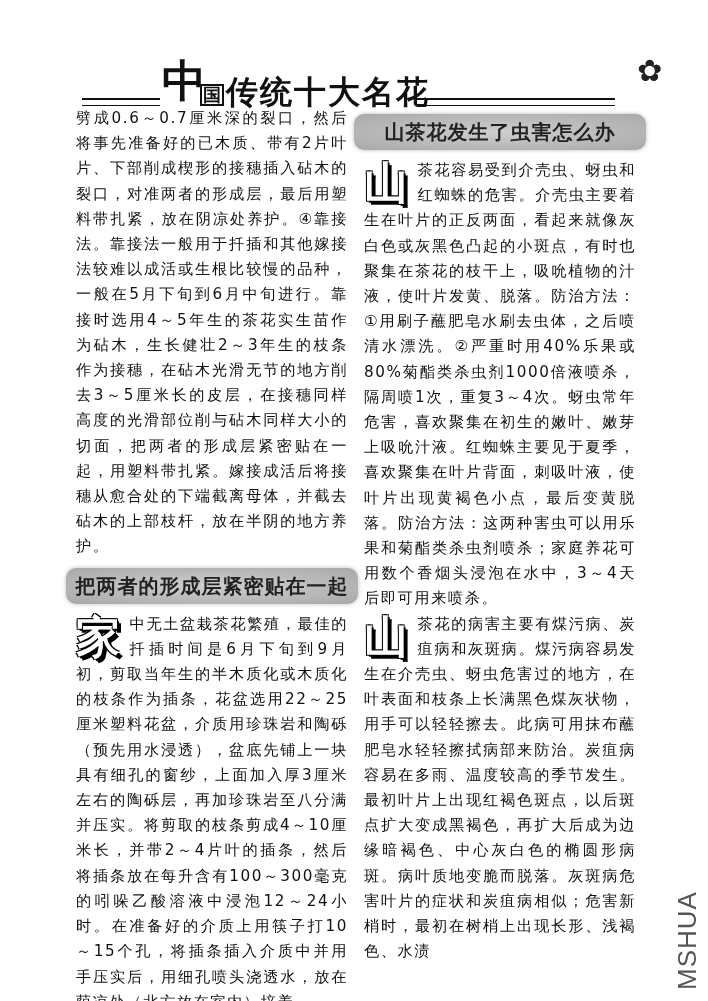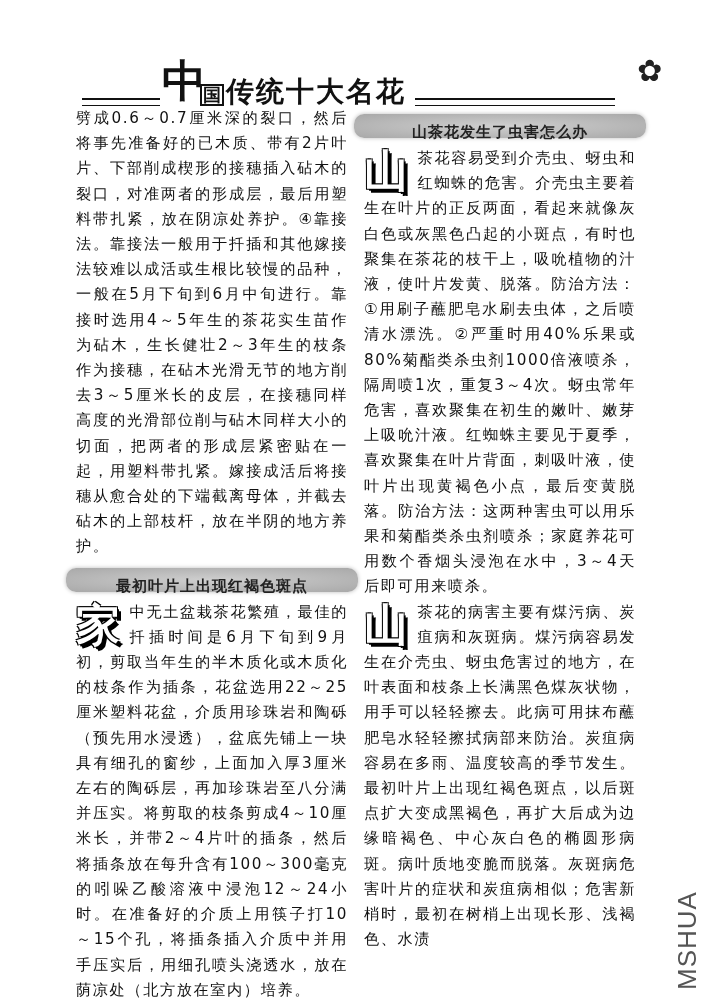--- a/index.html
+++ b/index.html
@@ -5,31 +5,31 @@
   html, body { margin: 0; padding: 0; }
   body {
     width: 708px; height: 1001px; background: #ffffff; position: relative; overflow: hidden;
     font-family: "DejaVu Sans", sans-serif; color: #111;
   }
   .header { position: absolute; left: 80px; top: 62px; width: 560px; height: 48px; }
   .header .rule-left { position: absolute; left: 2px; top: 36px; width: 78px; height: 5px; border-top: 2px solid #111; border-bottom: 1px solid #111; }
   .header .rule-right { position: absolute; left: 335px; top: 36px; width: 200px; height: 5px; border-top: 2px solid #111; border-bottom: 1px solid #111; }
   .header .big { position: absolute; left: 82px; top: -6px; font-size: 44px; font-weight: bold; line-height: 50px; letter-spacing: -2px; }
   .header .boxed { position: absolute; left: 120px; top: 22px; font-size: 18px; border: 2px solid #111; line-height: 18px; padding: 0 1px; font-weight: bold; }
-  .header .rest { position: absolute; left: 146px; top: 14px; font-size: 28px; font-weight: bold; line-height: 32px; letter-spacing: 2px; }
+  .header .rest { position: absolute; left: 146px; top: 14px; font-size: 32px; font-weight: bold; line-height: 32px; letter-spacing: 2px; }
   .header .flower { position: absolute; left: 557px; top: -6px; font-size: 30px; line-height: 30px; color: #222; }
 
   .col { position: absolute; top: 106px; width: 272px; font-size: 15.2px; line-height: 25.2px; text-align: justify; letter-spacing: 1.6px; }
   .col.left { left: 76px; }
   .col.right { left: 364px; top: 106px; }
 
   .banner {
     background: radial-gradient(ellipse at center, #cfcfcf 0%, #a8a8a8 100%);
-    border-radius: 10px; text-align: center; font-weight: bold; font-size: 15px; color: #222;
-    height: 24px; line-height: 36px; margin: 8px -10px 8px -10px; letter-spacing: 1px;
+    border-radius: 10px; text-align: center; font-weight: bold; font-size: 20px; color: #222;
+    height: 36px; line-height: 36px; margin: 8px -10px 8px -10px; letter-spacing: 1px;
     box-shadow: 0 0 4px #bbb;
   }
   .banner.right1 { margin-top: 8px; }
   .para { margin: 0; }
   .dropcap {
     float: left; font-size: 44px; line-height: 46px; font-weight: bold; margin: 2px 8px 0 0;
     color: #fff; text-shadow: 2px 2px 0 #000, -1px -1px 0 #000, 1px -1px 0 #000, -1px 1px 0 #000, 4px 4px 0 #000;
   }
   .watermark {
     position: absolute; left: 672px; top: 990px; transform-origin: left top; transform: rotate(-90deg);
@@ -43,21 +43,21 @@
   <div class="rule-left"></div>
   <span class="big">中</span>
   <span class="boxed">国</span>
   <span class="rest">传统十大名花</span>
   <div class="rule-right"></div>
   <span class="flower">✿</span>
 </div>
 
 <div class="col left">
   <p class="para">劈成0.6～0.7厘米深的裂口，然后将事先准备好的已木质、带有2片叶片、下部削成楔形的接穗插入砧木的裂口，对准两者的形成层，最后用塑料带扎紧，放在阴凉处养护。④靠接法。靠接法一般用于扦插和其他嫁接法较难以成活或生根比较慢的品种，一般在5月下旬到6月中旬进行。靠接时选用4～5年生的茶花实生苗作为砧木，生长健壮2～3年生的枝条作为接穗，在砧木光滑无节的地方削去3～5厘米长的皮层，在接穗同样高度的光滑部位削与砧木同样大小的切面，把两者的形成层紧密贴在一起，用塑料带扎紧。嫁接成活后将接穗从愈合处的下端截离母体，并截去砧木的上部枝杆，放在半阴的地方养护。</p>
-  <div class="banner">最初叶片上出现红褐色斑点</div>
+  <div class="banner">把两者的形成层紧密贴在一起</div>
   <p class="para">
     <span class="dropcap">家</span>
     <span>中无土盆栽茶花繁殖，最佳的扦插时间是6月下旬到9月初，剪取当年生的半木质化或木质化的枝条作为插条，花盆选用22～25厘米塑料花盆，介质用珍珠岩和陶砾（预先用水浸透），盆底先铺上一块具有细孔的窗纱，上面加入厚3厘米左右的陶砾层，再加珍珠岩至八分满并压实。将剪取的枝条剪成4～10厘米长，并带2～4片叶的插条，然后将插条放在每升含有100～300毫克的吲哚乙酸溶液中浸泡12～24小时。在准备好的介质上用筷子打10～15个孔，将插条插入介质中并用手压实后，用细孔喷头浇透水，放在荫凉处（北方放在室内）培养。</span>
   </p>
 </div>
 
 <div class="col right">
   <div class="banner right1">山茶花发生了虫害怎么办</div>
   <p class="para">
     <span class="dropcap">山</span>

